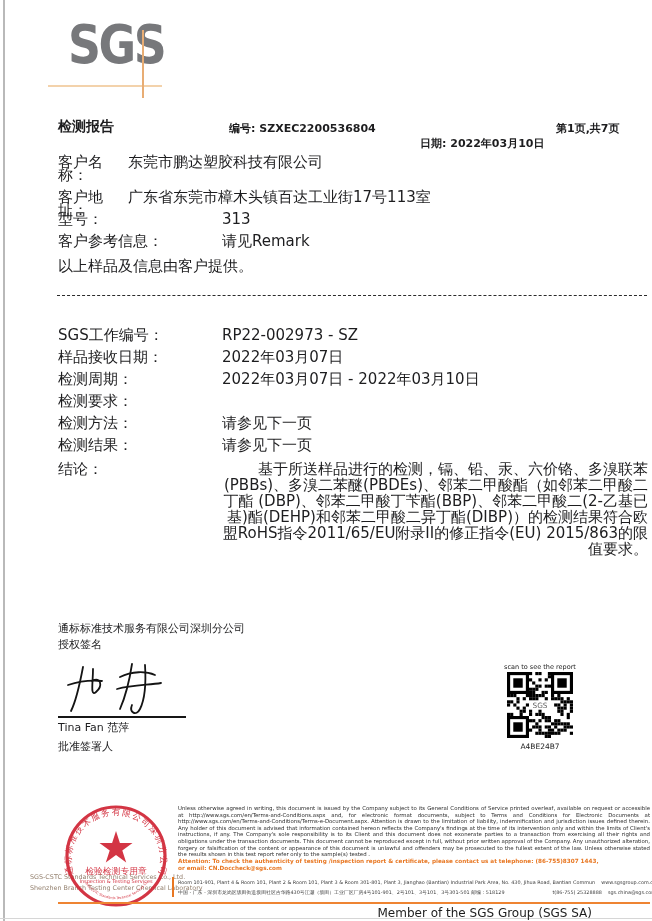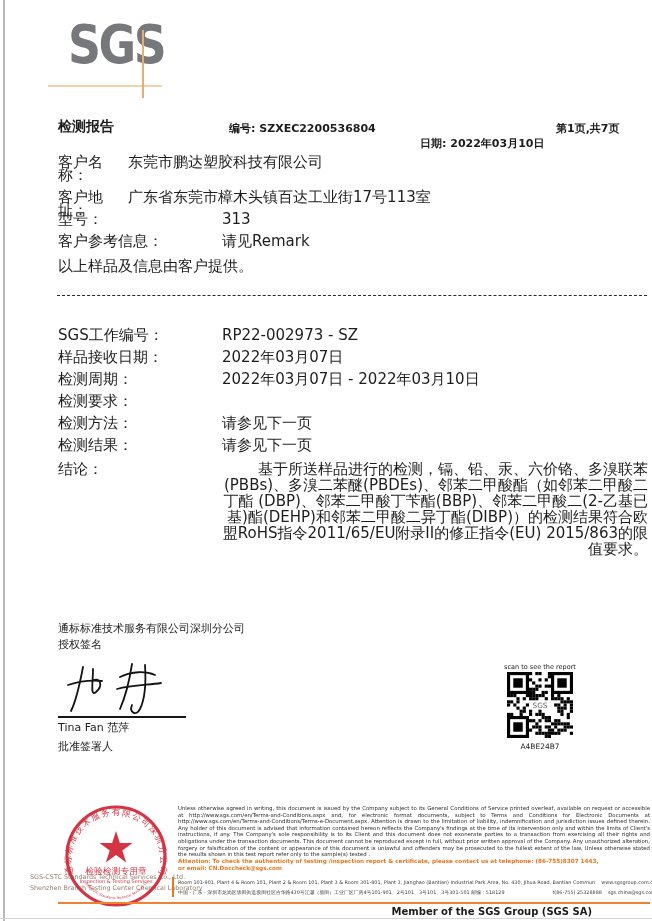--- a/index.html
+++ b/index.html
@@ -55,21 +55,21 @@
   .disc{position:absolute;left:178px;top:805px;width:472px;font-size:5.4px;line-height:6.6px;
         text-align:justify;color:#2e2e2e;}
   .attn{position:absolute;left:178px;top:858px;width:472px;font-size:5.7px;line-height:6.8px;
         font-weight:700;color:#e87722;}
   .addr{position:absolute;left:172px;top:877px;width:478px;border-left:2px solid #e87722;padding-left:4px;
         font-size:4.9px;color:#3c3c3c;line-height:10px;}
   .addr .r{display:flex;align-items:baseline;white-space:nowrap;}
   .addr .grow{flex:1;overflow:hidden;}
   .addr .tail{margin-left:6px;}
   .orange-rule{position:absolute;left:58px;top:902px;width:592px;height:2px;background:#ee8432;}
-  .member{position:absolute;left:300px;top:906px;width:292px;text-align:right;font-size:10px;color:#1c1c1c;font-weight:bold;}
+  .member{position:absolute;left:300px;top:906px;width:292px;text-align:right;font-size:12px;color:#1c1c1c;}
 </style>
 </head>
 <body>
 
 <div class="page">
   <div class="edge-left"></div>
   <div class="edge-bottom"></div>
 
   <div class="logo">SGS</div>
   <div class="crop-h"></div>

